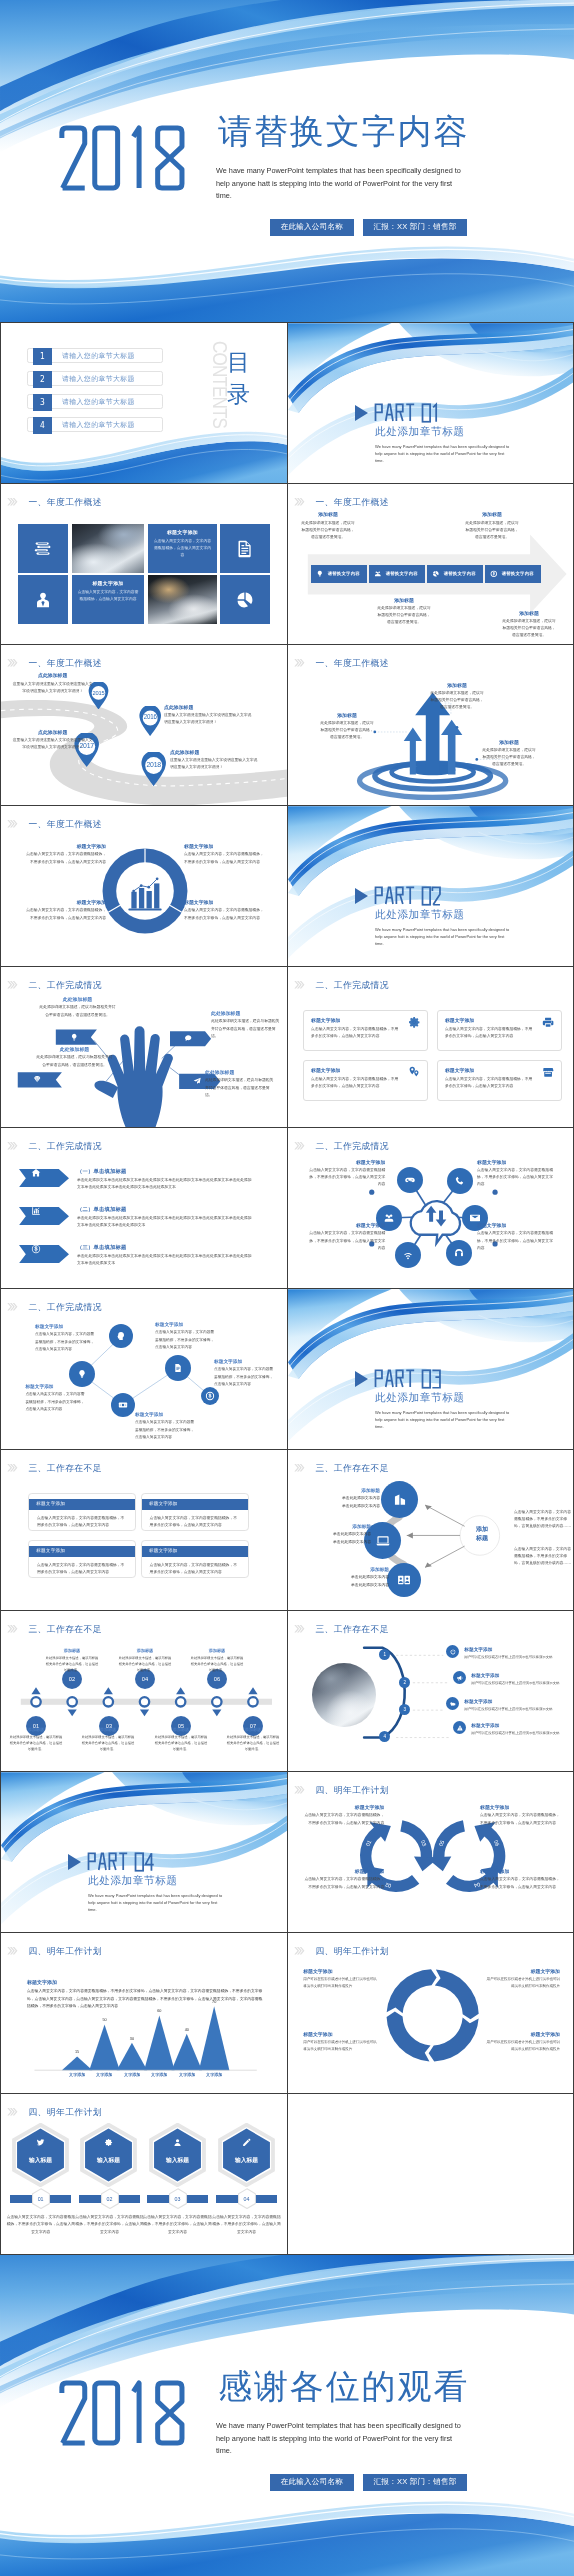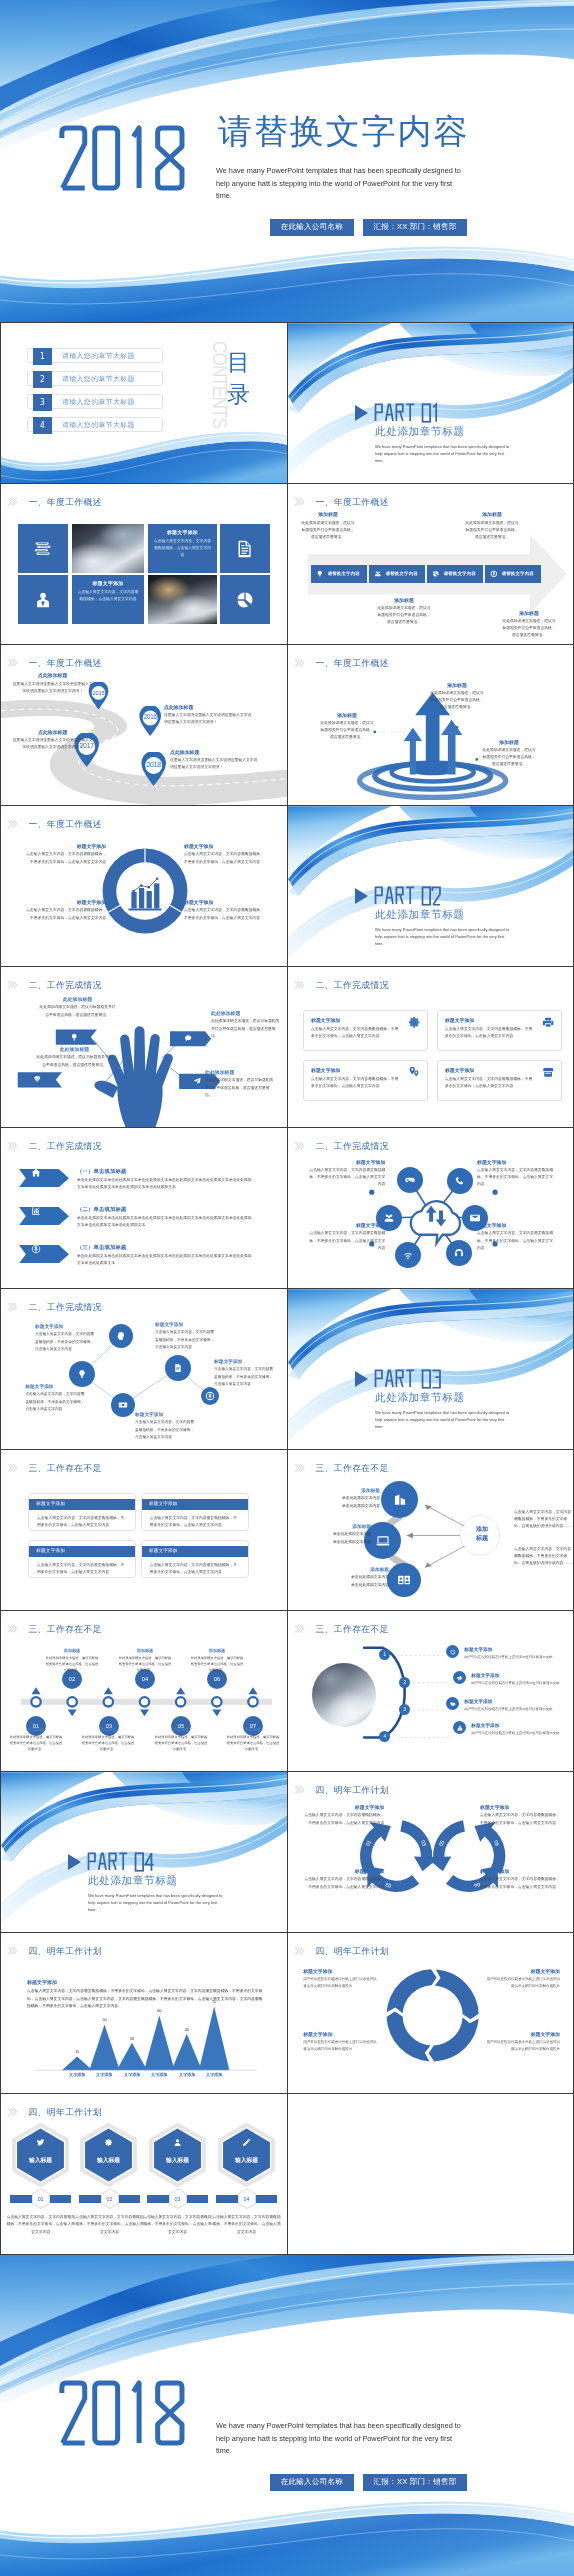--- a/index.html
+++ b/index.html
@@ -1650,20 +1650,21 @@
     <svg width="152" height="76" viewBox="0 0 200 100" style="position:absolute;left:59px;top:122px;width:143px;height:72px">
       <g fill="none" stroke="#2f6cb5" stroke-width="7" stroke-linejoin="round">
         <path d="M4,22 V14 Q4,8 10,8 H30 Q36,8 36,14 V30 L5,92"></path>
           <path d="M5,92 H36"></path>
         <rect x="50" y="8" width="32" height="84" rx="6"></rect>
         <path d="M104,20 L112,8 V92"></path>
         <path d="M138,14 Q138,8 144,8 H166 Q172,8 172,14 V34 L155,50 L138,34 Z"></path>
         <path d="M155,50 L172,66 V86 Q172,92 166,92 H144 Q138,92 138,86 V66 Z"></path>
       </g>
     </svg>
+    <div class="cov-title">感谢各位的观看</div>
     <div class="cov-sub">We have many PowerPoint templates that has been specifically designed to help anyone hatt is stepping into the world of PowerPoint for the very first time.</div>
     <div class="cov-btns">
       <span class="cov-btn">在此输入公司名称</span>
       <span class="cov-btn">汇报：XX  部门：销售部</span>
     </div>
   </div>
 
 </div>
 
 

